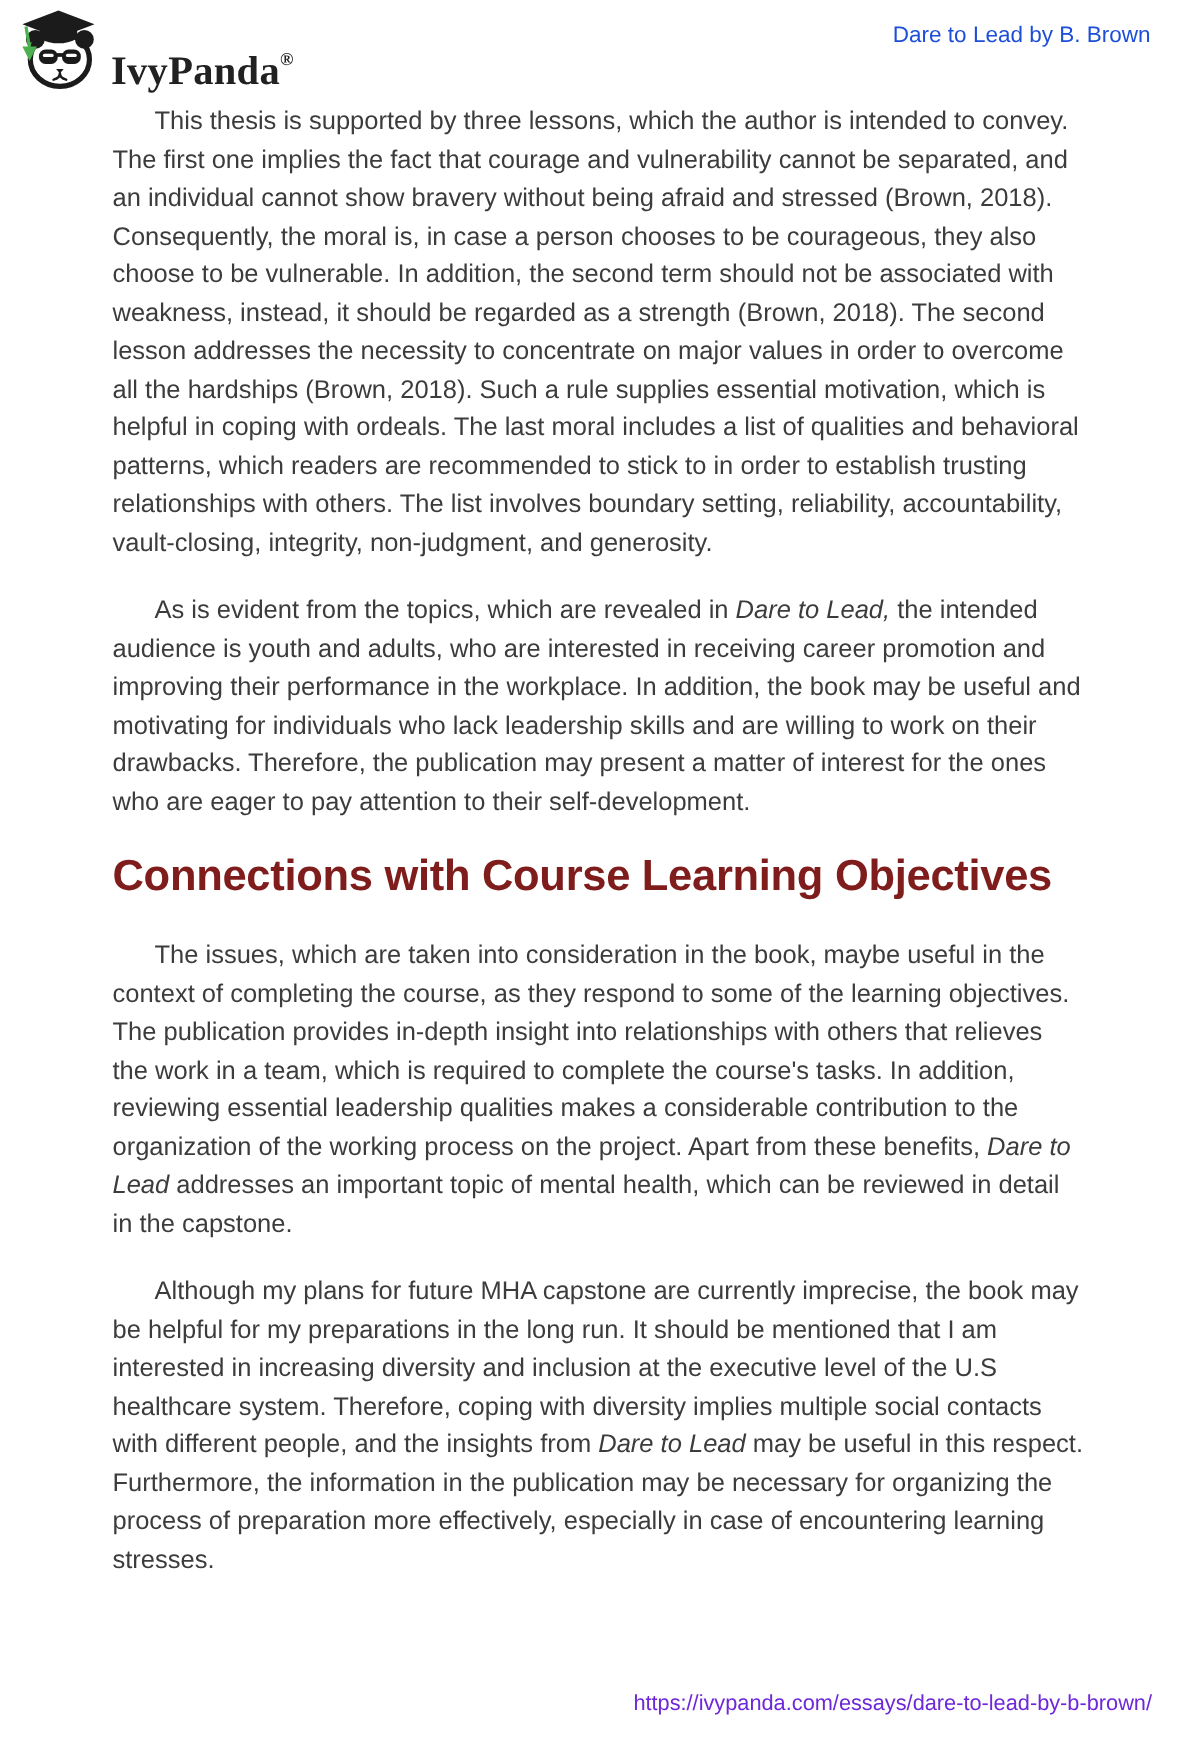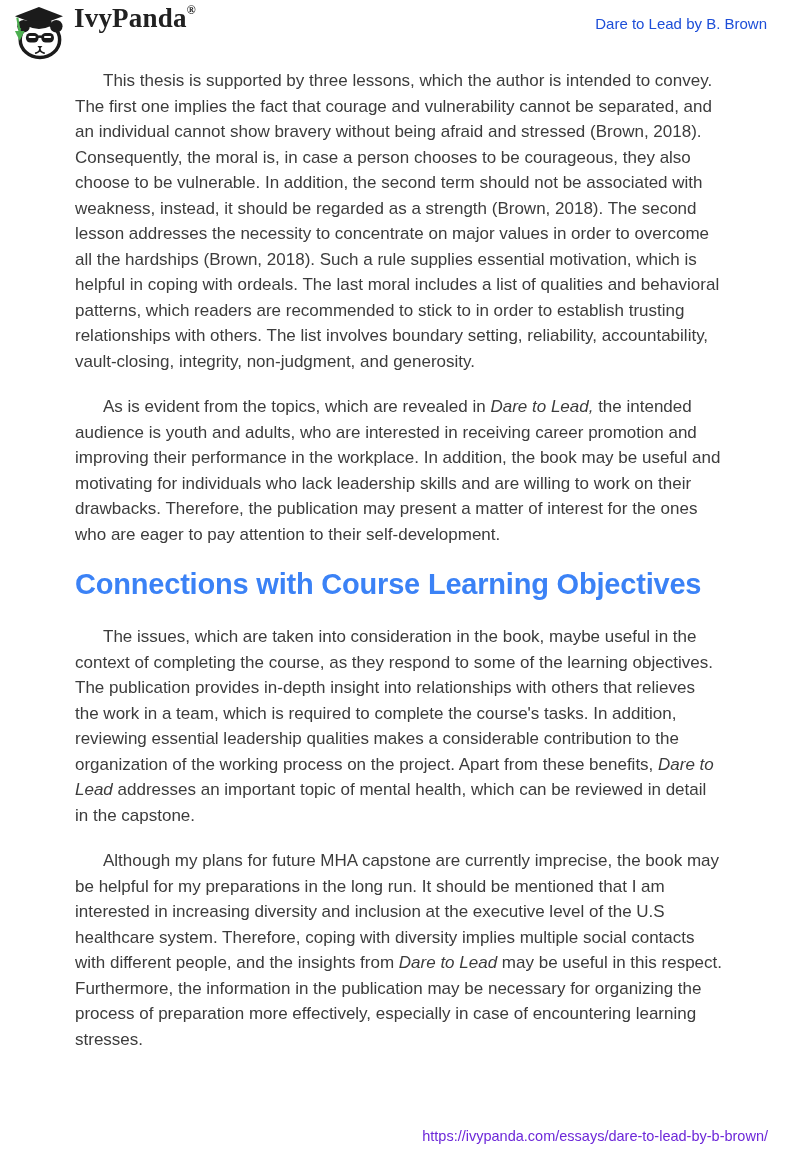--- a/index.html
+++ b/index.html
@@ -16,21 +16,21 @@
   
   .page-header {
     position: absolute;
     top: 0; left: 0; right: 0;
     height: 64px;
   }
   .brand-lockup {
     position: absolute;
     left: 13px; top: 5px;
     display: flex;
-    align-items: flex-start;
+    align-items: flex-end;
     gap: 11px;
   }
   .brand-lockup svg { display: block; }
   .brand-name {
     font-family: "Liberation Serif", serif;
     font-weight: 700;
     font-size: 27px;
     color: #212121;
     letter-spacing: 0.2px;
     line-height: 1;
@@ -60,21 +60,21 @@
     line-height: 25.5px;
   }
   .essay p {
     margin: 0 0 20px 0;
     text-indent: 28px;
   }
   .essay h2 {
     font-size: 29px;
     line-height: 34px;
     font-weight: 700;
-    color: #3b82f6;
+    color: #7f1d1d;
     margin: 10px 0 23px 0;
     white-space: nowrap;
     letter-spacing: -0.2px;
   }
   .essay em { font-style: italic; }
 
   
   .page-footer-url {
     position: absolute;
     right: 32px;

